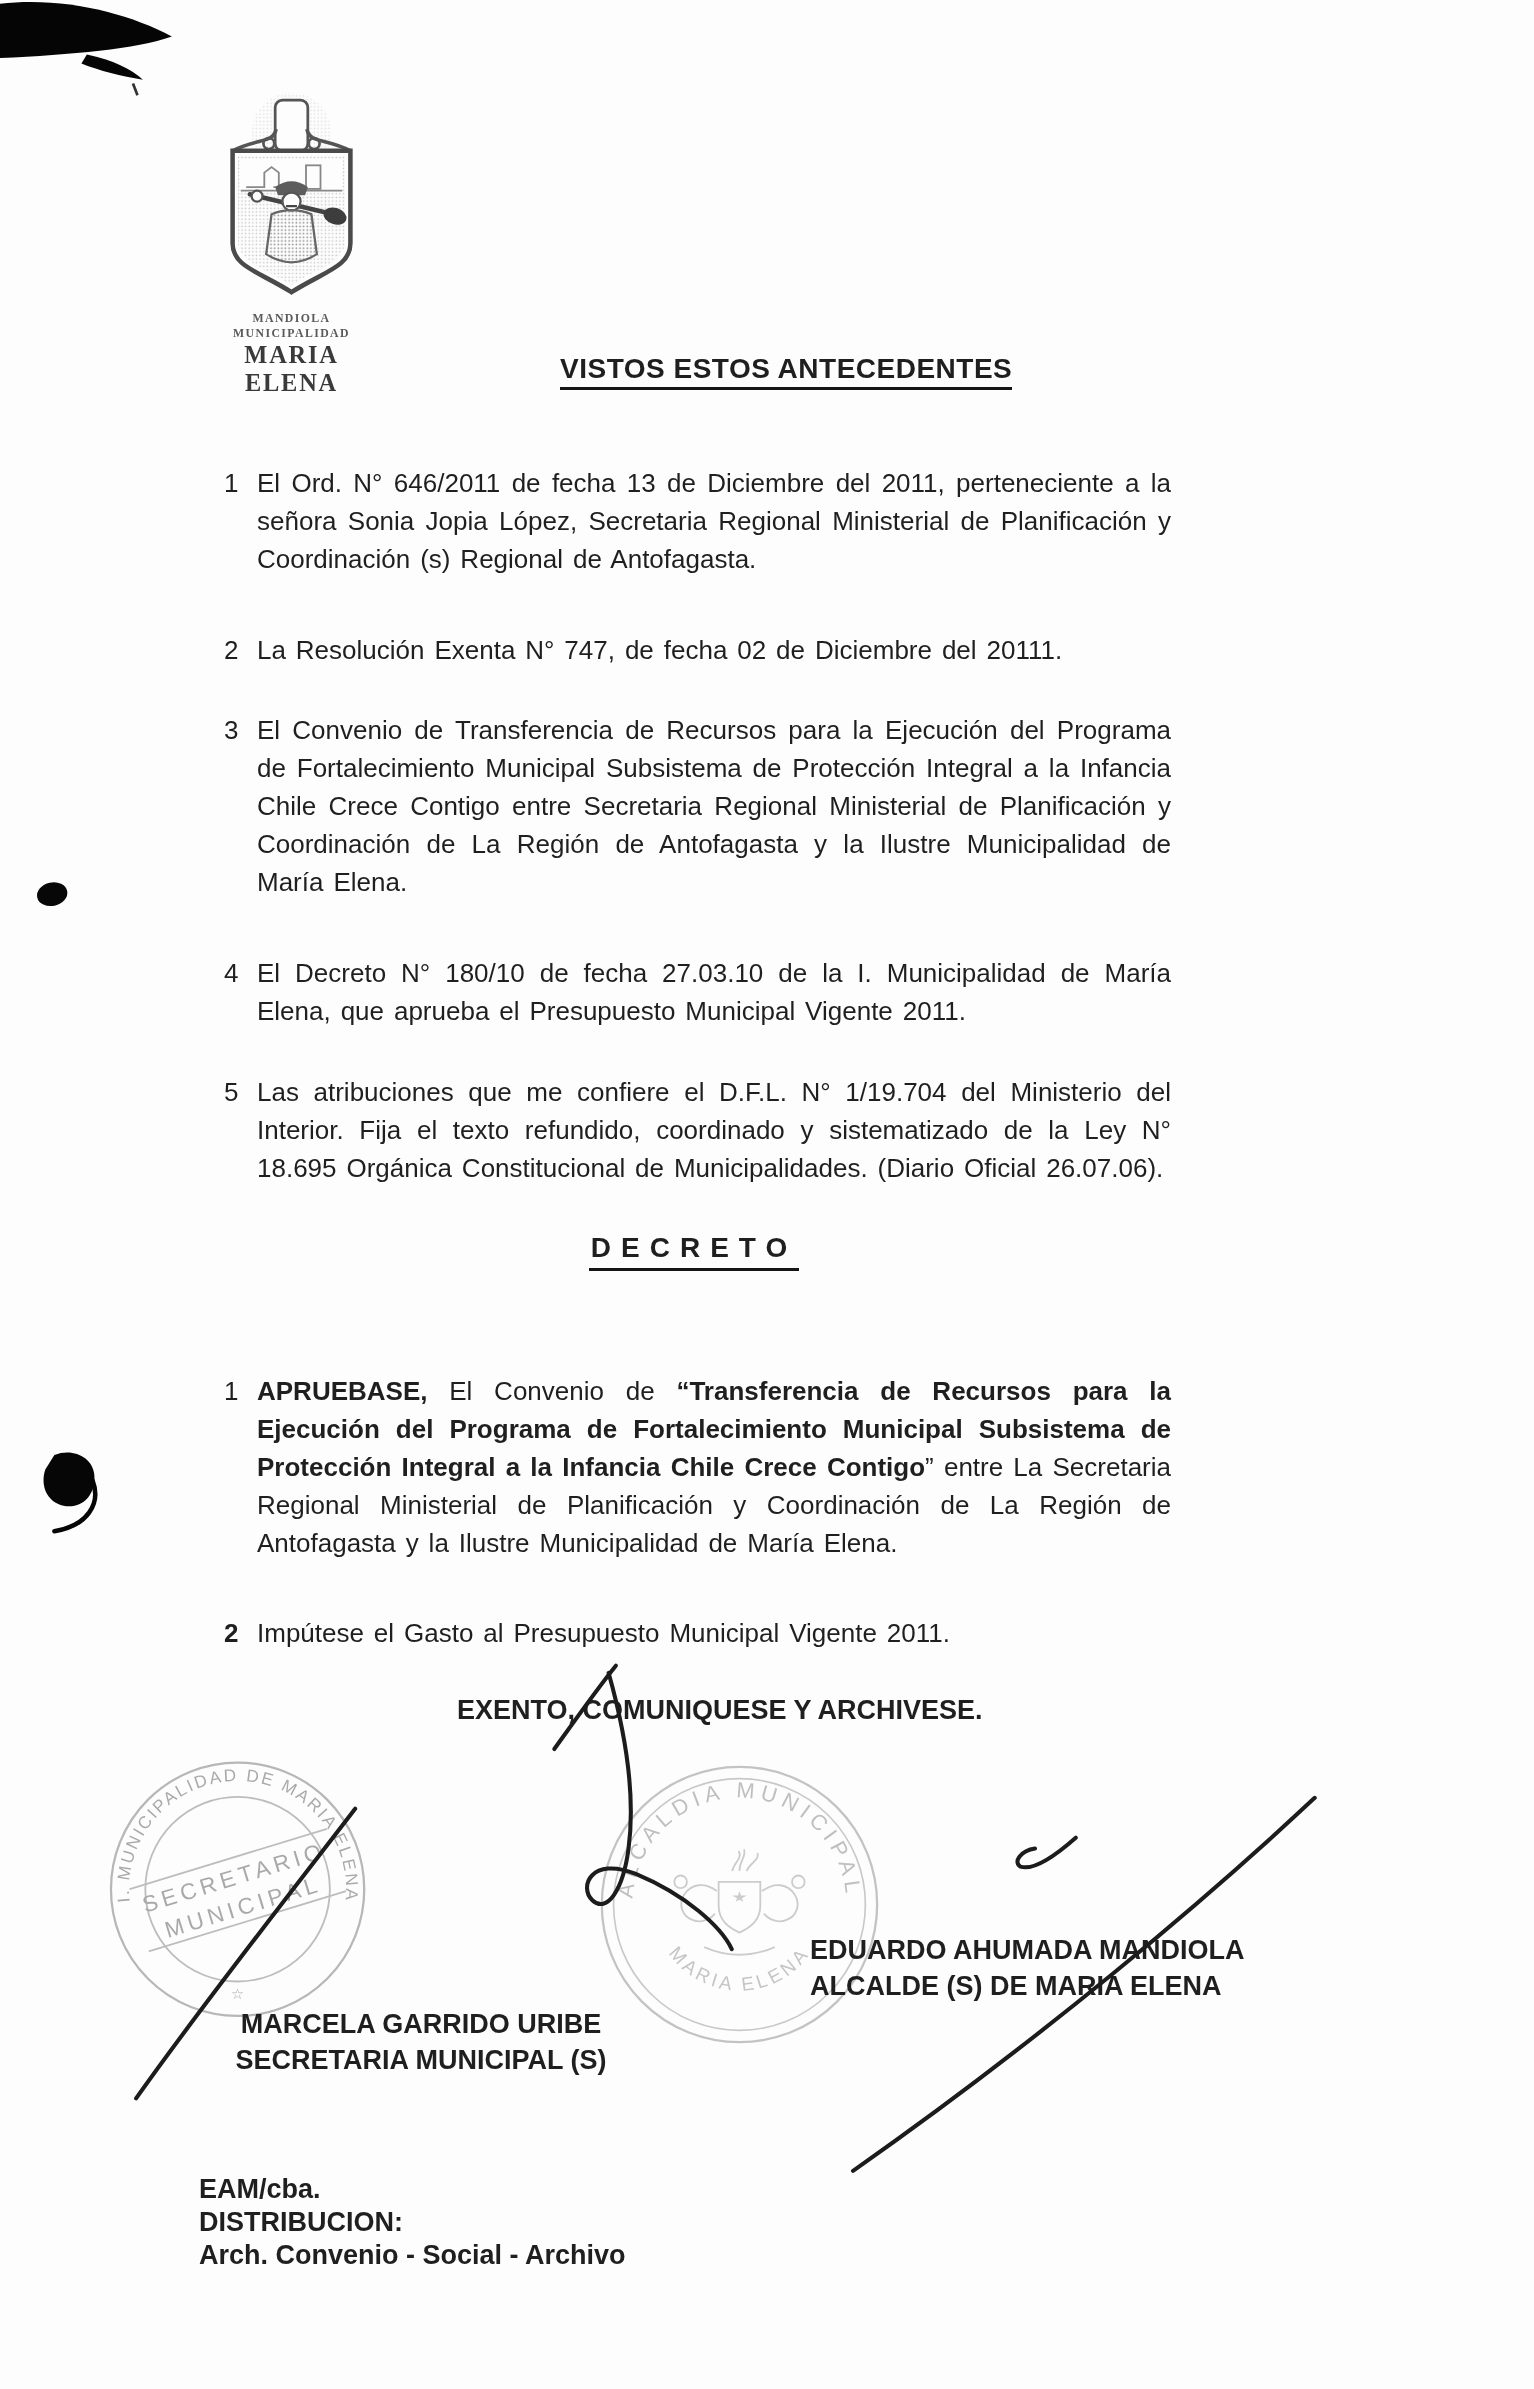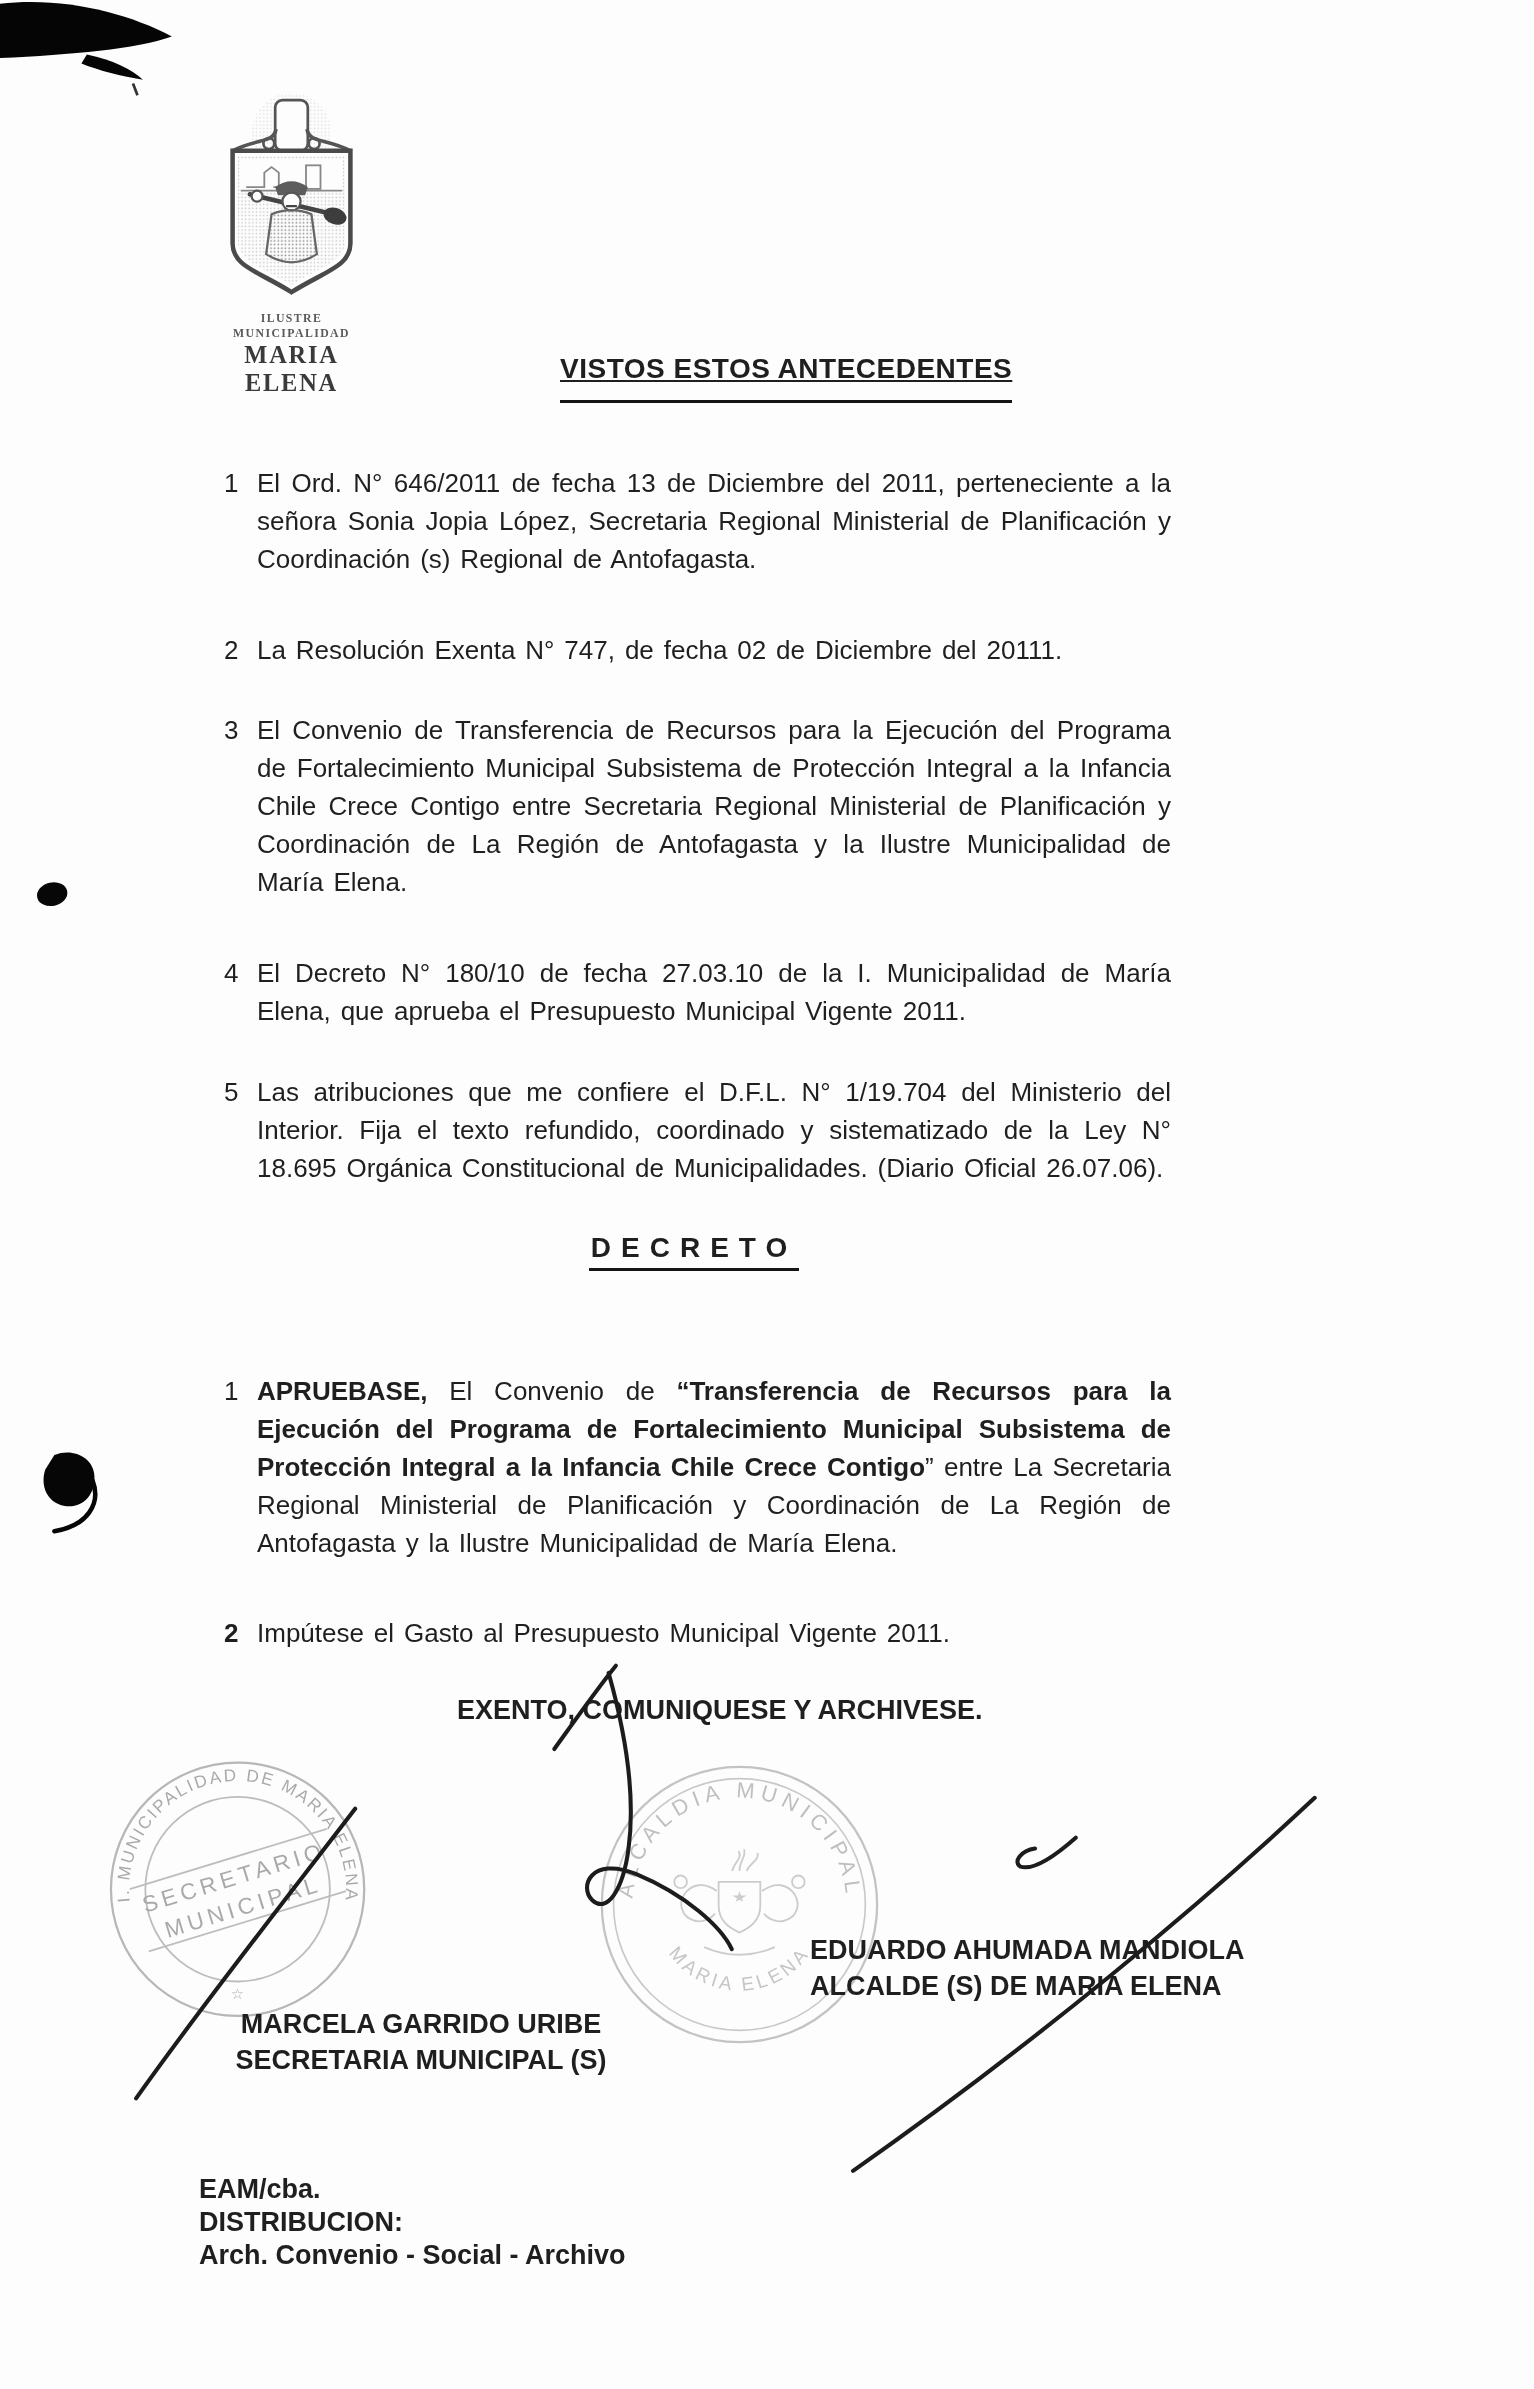--- a/index.html
+++ b/index.html
@@ -15,21 +15,21 @@
   
   .logo-block { left:210px; top:91px; width:163px; text-align:center; }
   .logo-cap1 { margin-top:3.6px; font-family:"Liberation Serif", serif; font-size:11.8px;
                letter-spacing:1.4px; color:#5a5a5a; font-weight:bold; }
   .logo-cap2 { font-family:"Liberation Serif", serif; font-size:24.4px; letter-spacing:1.8px;
                color:#3a3a3a; font-weight:bold; }
   .hdr-right { left:826px; top:221px; font-size:27px; line-height:40px; white-space:nowrap; }
   .hdr-num, .hdr-date { font-weight:normal; }
   .hdr-date { margin-left:53px; }
   .vistos-title { left:560px; top:353px; font-size:28px; font-weight:bold;
-                  border-bottom:3.6px solid #151515; padding-bottom:15px; letter-spacing:0.5px; white-space:nowrap;text-decoration:underline; }
+                  border-bottom:3.6px solid #151515; padding-bottom:2px; letter-spacing:0.5px; white-space:nowrap; }
 
   
   .list { left:224px; width:947px; }
   .vistos-list { top:464px; }
   .decreto-list { top:1372px; }
   .item { display:flex; font-size:26px; line-height:38px; }
   .item .num { width:33px; flex:none; }
   .item .txt { flex:1; text-align:justify; text-align-last:left; word-spacing:2.7px; }
   .mb1 { margin-bottom:53px; } .mb2 { margin-bottom:42px; }
   .mb3 { margin-bottom:53px; } .mb4 { margin-bottom:43px; }
@@ -88,21 +88,21 @@
       <rect x="96" y="82" width="16" height="26" fill="none" stroke="#888" stroke-width="2"></rect>
       <path d="M24,110 H136" stroke="#888" stroke-width="2"></path>
       <path d="M34,114 L126,136" stroke="#444" stroke-width="5" stroke-linecap="round"></path>
       <ellipse cx="128" cy="138" rx="13" ry="9" fill="#3d3d3d" transform="rotate(18 128 138)"></ellipse>
       <circle cx="42" cy="116" r="6" fill="#fdfdfd" stroke="#555" stroke-width="2.5"></circle>
       <path d="M62,106 q18,-13 36,0 l-3,9 h-30 z" fill="#5d5d5d"></path>
       <circle cx="80" cy="122" r="10" fill="#fdfdfd" stroke="#555" stroke-width="2.5"></circle>
       <path d="M74,127 h12" stroke="#444" stroke-width="2.5"></path>
       <path d="M58,136 Q80,127 102,136 L108,180 Q80,198 52,180 Z" fill="url(#dots)" stroke="#666" stroke-width="2.5"></path>
     </svg>
-    <div class="logo-cap1">ILUSTRE MUNICIPALIDAD</div>
+    <div class="logo-cap1">MANDIOLA MUNICIPALIDAD</div>
     <div class="logo-cap2">MARIA ELENA</div>
   </div>
 
 
   <div class="abs vistos-title">VISTOS ESTOS ANTECEDENTES</div>
 
   <div class="abs list vistos-list">
     <div class="item mb1">
       <div class="num">1</div>
       <div class="txt">El Ord. N° 646/2011 de fecha 13 de Diciembre del 2011, perteneciente a la señora Sonia Jopia López, Secretaria Regional Ministerial de Planificación y Coordinación (s) Regional de Antofagasta.</div>

